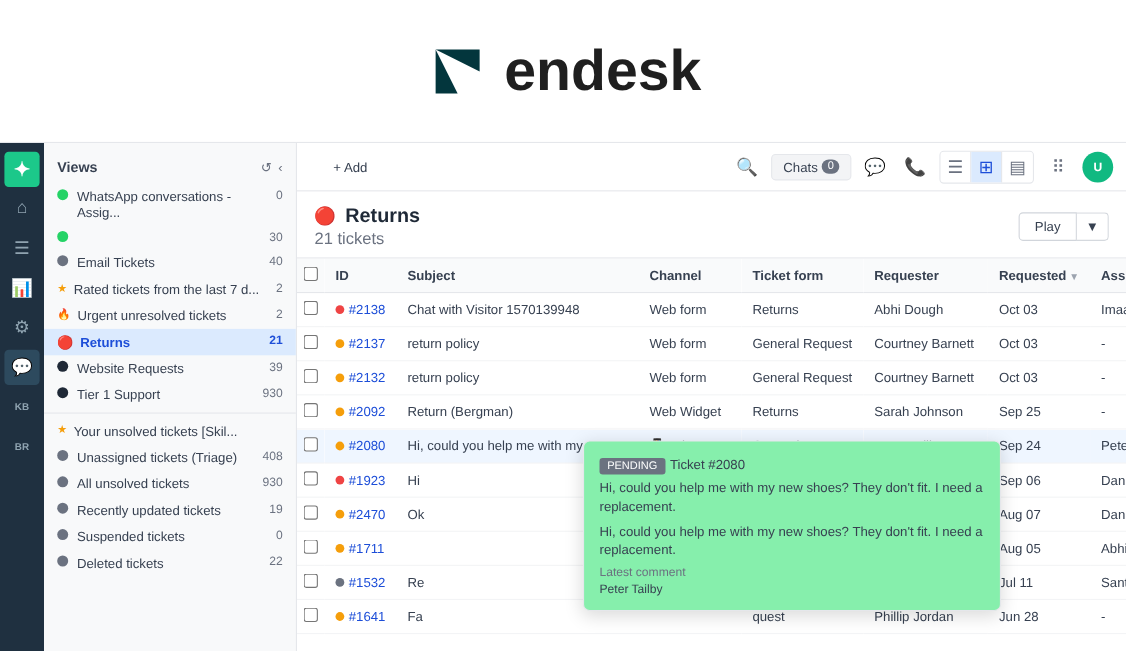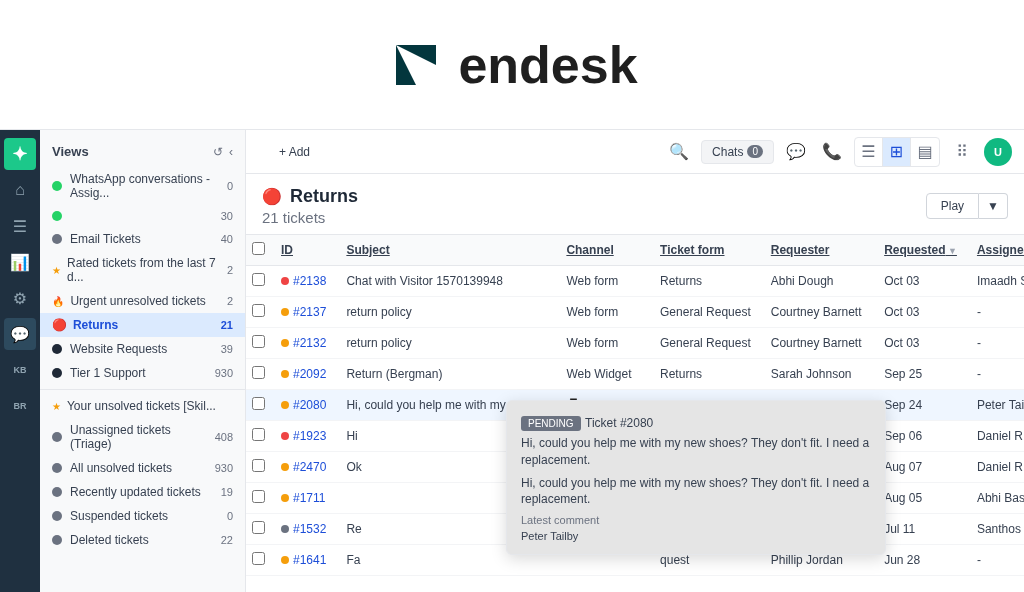--- a/index.html
+++ b/index.html
@@ -62,21 +62,21 @@
     }
     .icon-sidebar-item.brand {
       background: #1cc88a;
       color: white;
       font-size: 18px;
       font-weight: bold;
     }
 
     
     .views-sidebar {
-      width: 206px;
+      width: 230px;
       background: #f8f9fa;
       border-right: 1px solid #e5e7eb;
       padding: 8px 0;
       overflow-y: auto;
       flex-shrink: 0;
     }
     .views-header {
       display: flex;
       align-items: center;
       justify-content: space-between;
@@ -88,21 +88,20 @@
       color: #374151;
     }
     .views-header-icons {
       display: flex;
       gap: 6px;
       color: #6b7280;
       font-size: 12px;
     }
     .view-item {
       display: flex;
-      align-items: center;
       padding: 5px 12px;
       cursor: pointer;
       font-size: 12px;
       color: #374151;
     }
     .view-item.active {
       background: #dbeafe;
       color: #1d4ed8;
       font-weight: 600;
     }
@@ -288,21 +287,20 @@
       background: #f9fafb;
       padding: 8px 10px;
       text-align: left;
       font-weight: 600;
       color: #374151;
       border-bottom: 1px solid #e5e7eb;
       white-space: nowrap;
       position: sticky;
       top: 0;
       z-index: 1;
-      text-decoration: underline;
     }
     thead th.sortable { cursor: pointer; }
     thead th.sortable::after { content: ' ▼'; font-size: 9px; color: #9ca3af; }
     tbody tr {
       border-bottom: 1px solid #f3f4f6;
       cursor: pointer;
     }
     tbody tr.highlighted { background: #eff6ff; }
     tbody td {
       padding: 7px 10px;
@@ -325,21 +323,21 @@
     .checkbox-col { width: 24px; }
     td.checkbox-col, th.checkbox-col {
       padding: 7px 6px;
     }
 
     
     .tooltip-popup {
       position: absolute;
       top: 165px;
       left: 260px;
-      background: #e5e5e5;
+      background: #86efac;
       border: 1px solid #e5e7eb;
       border-radius: 6px;
       box-shadow: 0 4px 16px rgba(0,0,0,0.15);
       padding: 12px 14px;
       width: 380px;
       z-index: 10;
     }
     .tooltip-pending {
       background: #6b7280;
       color: white;

